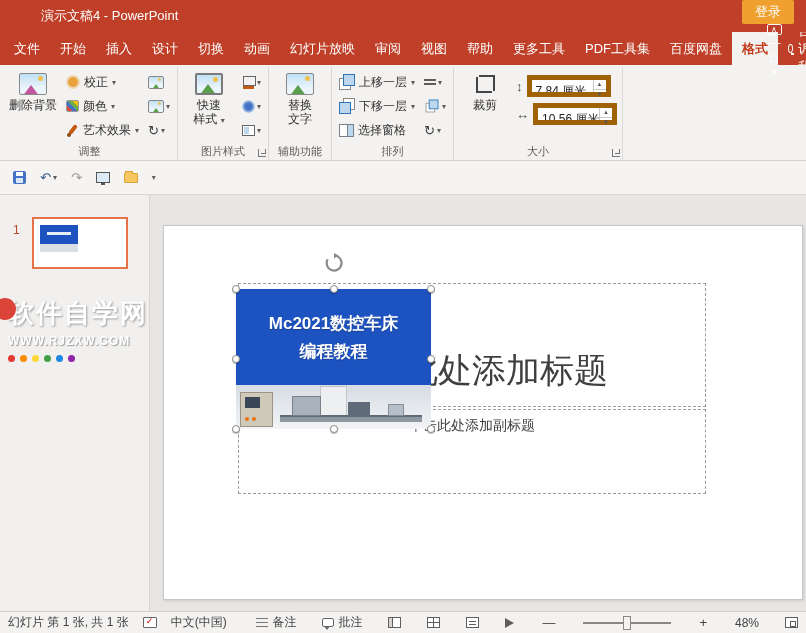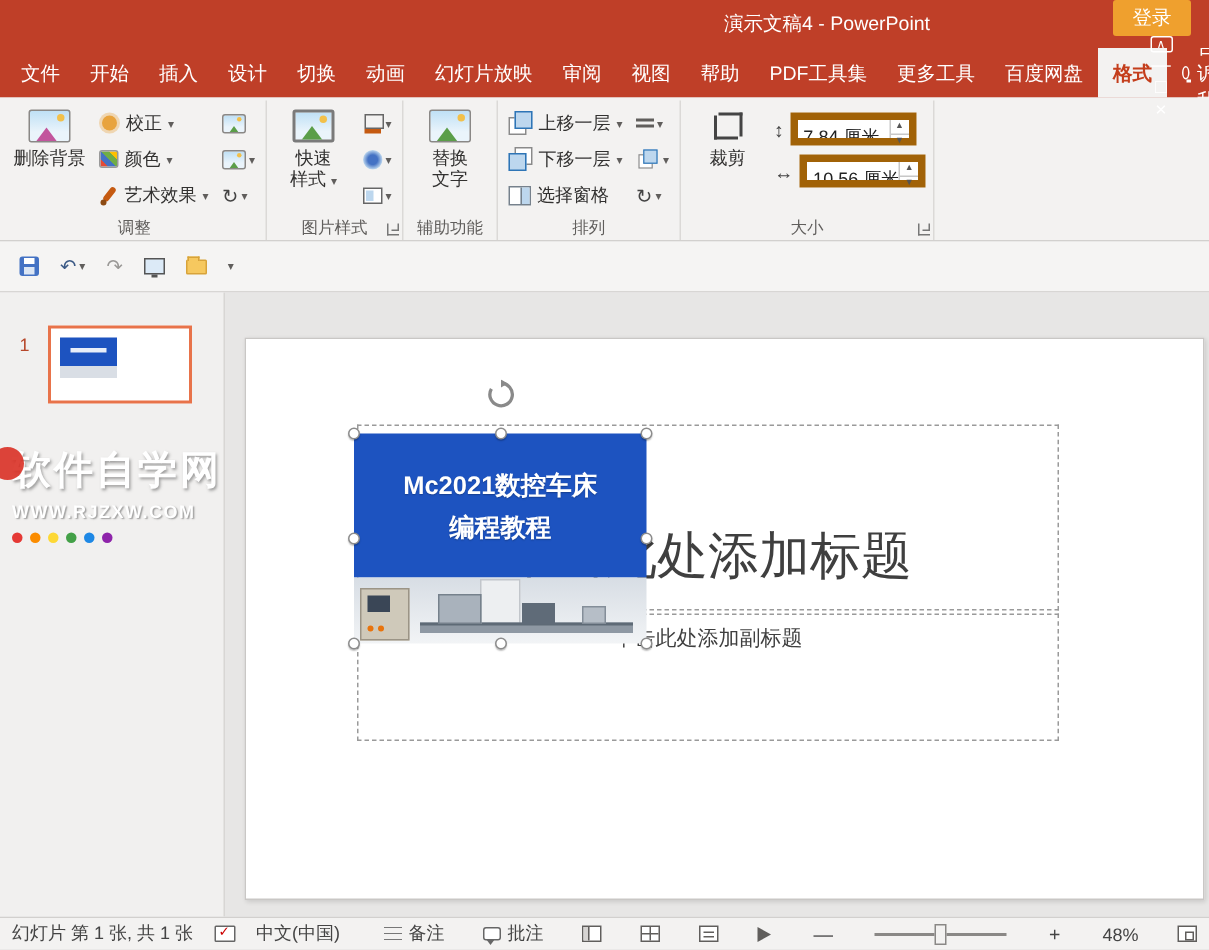--- a/index.html
+++ b/index.html
@@ -2,21 +2,21 @@
 <html><head>
 <meta charset="utf-8">
 <style>
   * { margin:0; padding:0; box-sizing:border-box; }
   html,body { width:806px; height:633px; overflow:hidden; }
   body { font-family:"Liberation Sans","DejaVu Sans",sans-serif; background:#E7E6E5; }
   .app { width:806px; height:633px; display:flex; flex-direction:column; position:relative; }
 
   
   .titlebar { height:32px; background:#BF3F28; display:flex; align-items:center; color:#fff; position:relative; flex:0 0 auto; }
-  .titlebar-title { position:absolute; left:0; right:186px; text-align:right; font-size:13px; white-space:nowrap;margin-left:41px; }
+  .titlebar-title { position:absolute; left:0; right:186px; text-align:left; font-size:13px; white-space:nowrap;margin-left:41px; }
   .titlebar-right { margin-left:auto; display:flex; align-items:center; height:100%;flex-direction:column; }
   .login-btn { background:#EFA02E; color:#fff; font-size:13px; padding:3px 13px; border-radius:2px; margin-right:12px; cursor:default; }
   .tb-btn { width:34px; height:100%; display:flex; align-items:center; justify-content:center; font-size:13px; }
   .ropt-box { width:15px; height:11px; border:1px solid #fff; border-radius:2px; display:flex; align-items:flex-start; justify-content:center; font-size:8px; line-height:9px; }
 
   
   .tabsrow { height:33px; background:#BF3F28; display:flex; align-items:stretch; color:#fff; font-size:13px; padding-left:4px; flex:0 0 auto; }
   .tab { padding:0 10px; display:flex; align-items:center; white-space:nowrap; }
   .tab.active { background:#F3F2F1; color:#C43E1C; font-weight:bold; }
   .tellme { display:flex; align-items:center; gap:5px; padding:0 10px; }
@@ -180,22 +180,22 @@
     <span class="tab">文件</span>
     <span class="tab">开始</span>
     <span class="tab">插入</span>
     <span class="tab">设计</span>
     <span class="tab">切换</span>
     <span class="tab">动画</span>
     <span class="tab">幻灯片放映</span>
     <span class="tab">审阅</span>
     <span class="tab">视图</span>
     <span class="tab">帮助</span>
+    <span class="tab">更多工具</span>
     <span class="tab">PDF工具集</span>
-    <span class="tab">更多工具</span>
     <span class="tab">百度网盘</span>
     <span class="tab active">格式</span>
     <span class="tellme">
       <span class="bulb"></span>
       <span>告诉我</span>
     </span>
 
   </div>
 
   <div class="ribbon">

